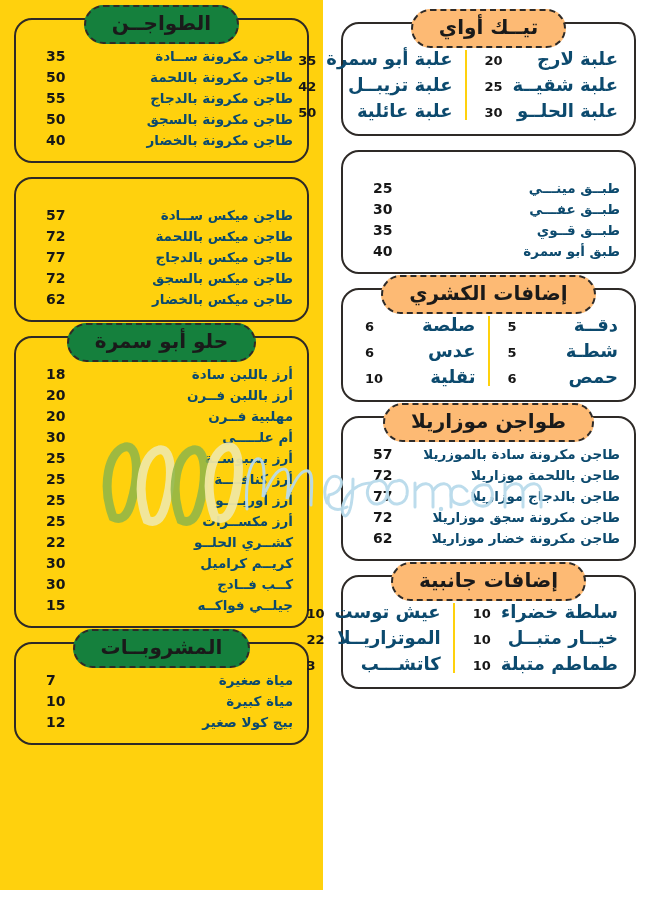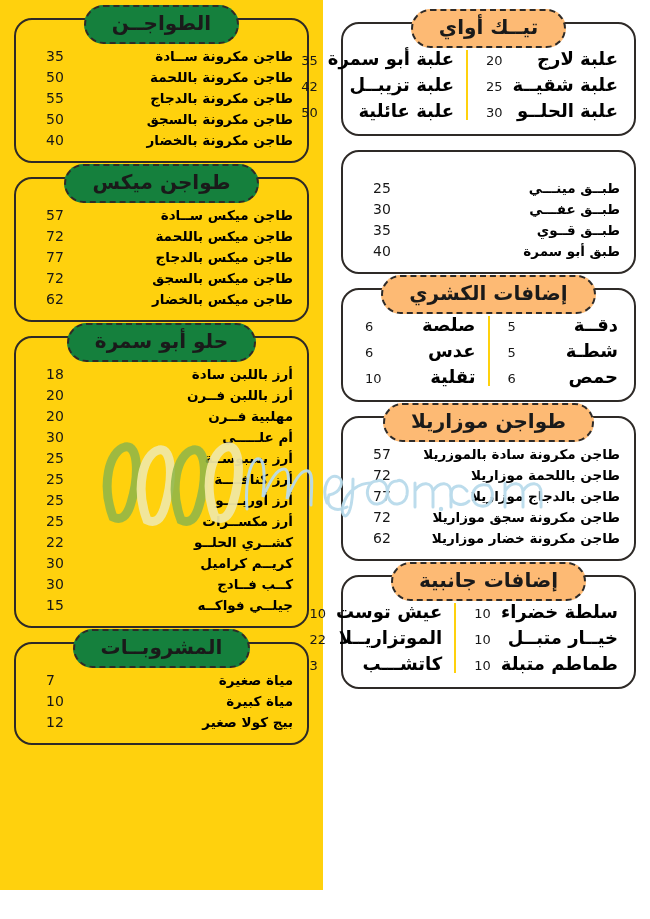--- a/index.html
+++ b/index.html
@@ -80,28 +80,28 @@
   .rows { margin-top: 4px; }
   .row {
     display: flex;
     align-items: baseline;
     justify-content: space-between;
     padding: 2px 0 3px 0;
   }
   .row .name {
     font-size: 13.5px;
     font-weight: bold;
-    color: #000000;
+    color: #0c4a6e;
     white-space: nowrap;
     text-align: right;
     flex: 0 0 auto;
   }
   .row .price {
     font-size: 14px;
-    font-weight: normal;
+    font-weight: bold;
     color: #171717;
     direction: ltr;
     text-align: left;
     flex: 0 0 auto;
     padding-left: 16px;
   }
 
   
   .split {
     display: flex;
@@ -188,21 +188,20 @@
             <div class="row">
               <span class="name">طاجن ميكس بالسجق</span>
               <span class="price">72</span>
             </div>
             <div class="row">
               <span class="name">طاجن ميكس بالخضار</span>
               <span class="price">62</span>
             </div>
           </div>
         </div>
-        <div class="pill-wrap"><div class="pill">طواجن ميكس</div></div>
       </div>
       <div class="section">
         <div class="card">
           <div class="rows">
             <div class="row">
               <span class="name">أرز باللبن سادة</span>
               <span class="price">18</span>
             </div>
             <div class="row">
               <span class="name">أرز باللبن فــرن</span>

